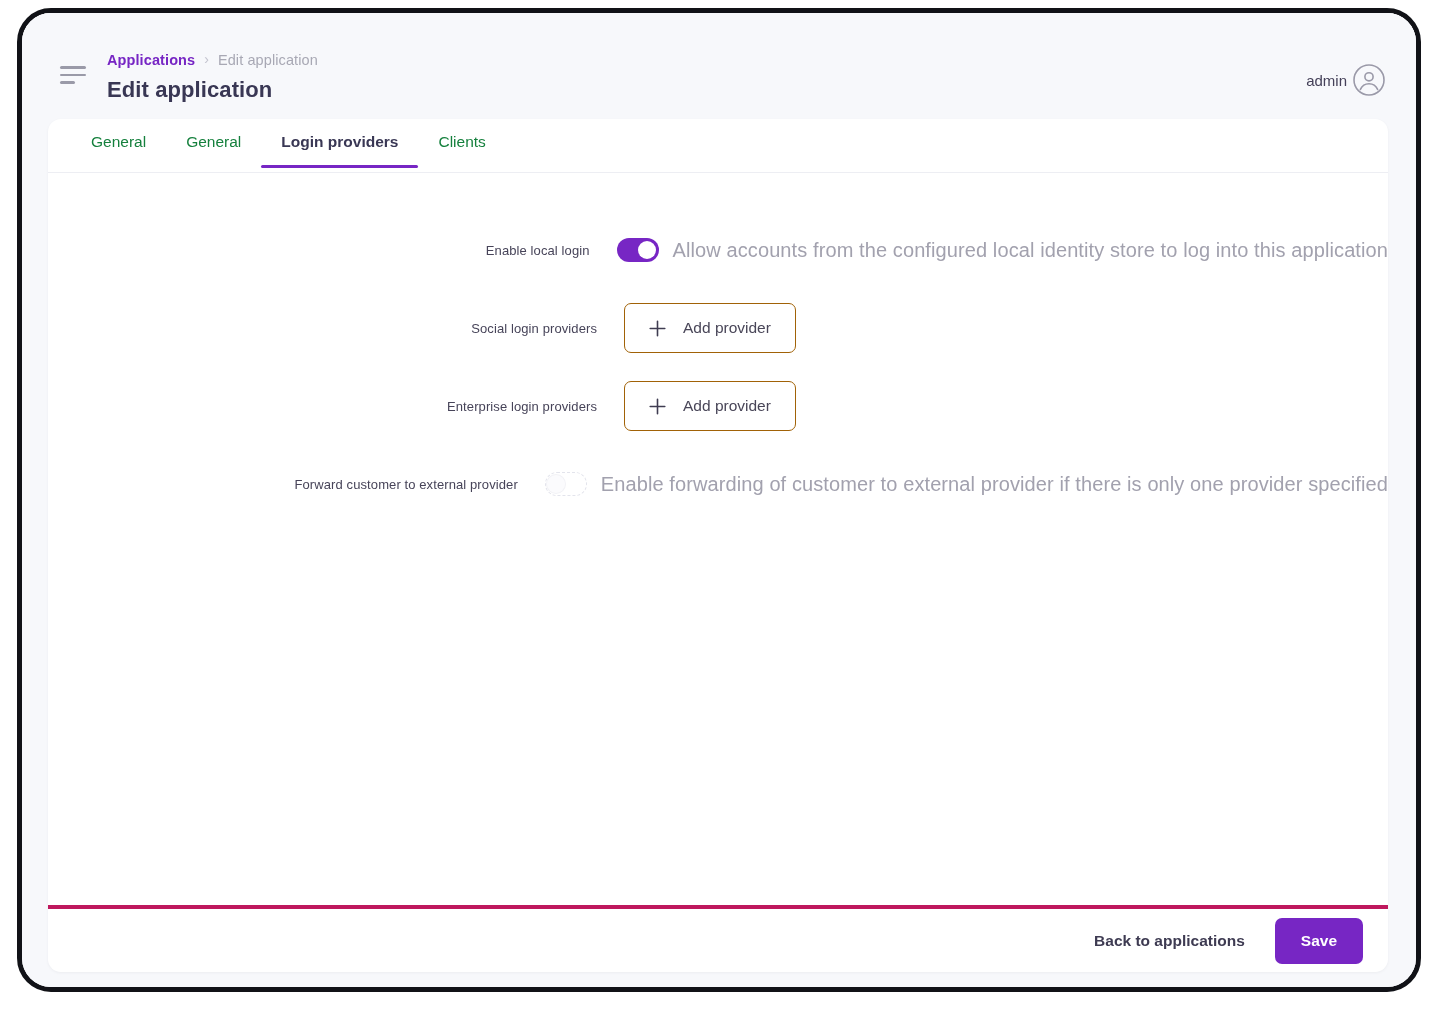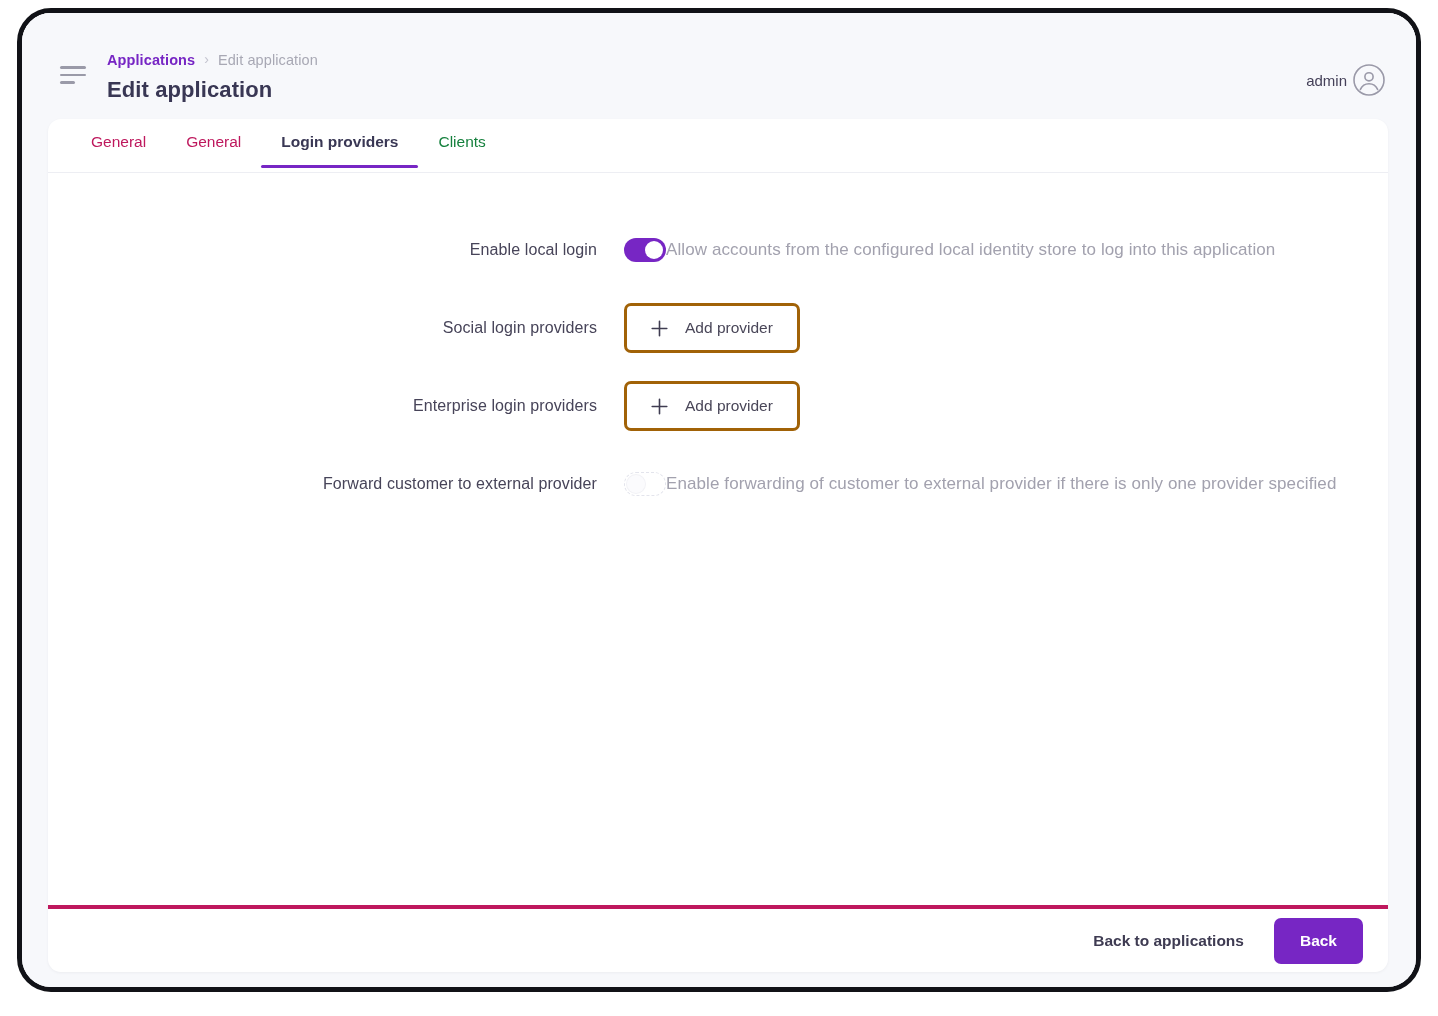--- a/index.html
+++ b/index.html
@@ -136,21 +136,21 @@
     border-bottom: 1px solid #edeef3;
     display: flex;
     align-items: flex-start;
     padding-left: 23px;
     padding-top: 14px;
   }
   .tab {
     position: relative;
     padding: 0 20px 17px 20px;
     font-size: 15.5px;
-    color: #be185d;
+    color: #15803d;
     cursor: pointer;
     white-space: nowrap;
   }
   .tab.active {
     color: #393754;
     font-weight: 600;
   }
   .tab.active::after {
     content: "";
     position: absolute;
@@ -175,21 +175,21 @@
   }
   .form-row.r1 { height: 78px; }
   .form-row.r2 { height: 78px; }
   .form-row.r3 { height: 78px; }
   .form-row.r4 { height: 78px; }
 
   .field-label {
     width: 549px;
     text-align: right;
     padding-right: 0;
-    font-size: 16px;
+    font-size: 13px;
     color: #474459;
     letter-spacing: .1px;
   }
 
   .field-control {
     margin-left: 27px;
     display: flex;
     align-items: center;
   }
 
@@ -223,35 +223,36 @@
     top: 1.5px;
     left: 1.5px;
     width: 18px;
     height: 18px;
     border-radius: 50%;
     background: #fbfbfd;
     box-shadow: 0 0 0 1px #f2f2f6;
   }
 
   .toggle-desc {
-    font-size: 17px;
+    margin-left: 14px;
+    font-size: 20px;
     color: #a2a1ae;
     letter-spacing: .1px;
     white-space: nowrap;
   }
 
   
   .btn-add {
     display: flex;
     align-items: center;
     gap: 17px;
     height: 50px;
     padding: 0 24px;
     background: #ffffff;
-    border: 3px solid #a16207;
+    border: 1px solid #a16207;
     border-radius: 7px;
     font-size: 15.5px;
     color: #494658;
     cursor: pointer;
     font-family: inherit;
   }
   .plus-icon { display: block; }
 
   
   .card-footer {
@@ -378,18 +379,18 @@
               <div class="knob"></div>
             </div>
             <div class="toggle-desc">Enable forwarding of customer to external provider if there is only one provider specified</div>
           </div>
         </div>
 
       </div>
 
       <div class="card-footer">
         <button class="btn-back">Back to applications</button>
-        <button class="btn-save">Back</button>
+        <button class="btn-save">Save</button>
       </div>
 
     </div>
   </div>
 </div>
 
 </body></html>

